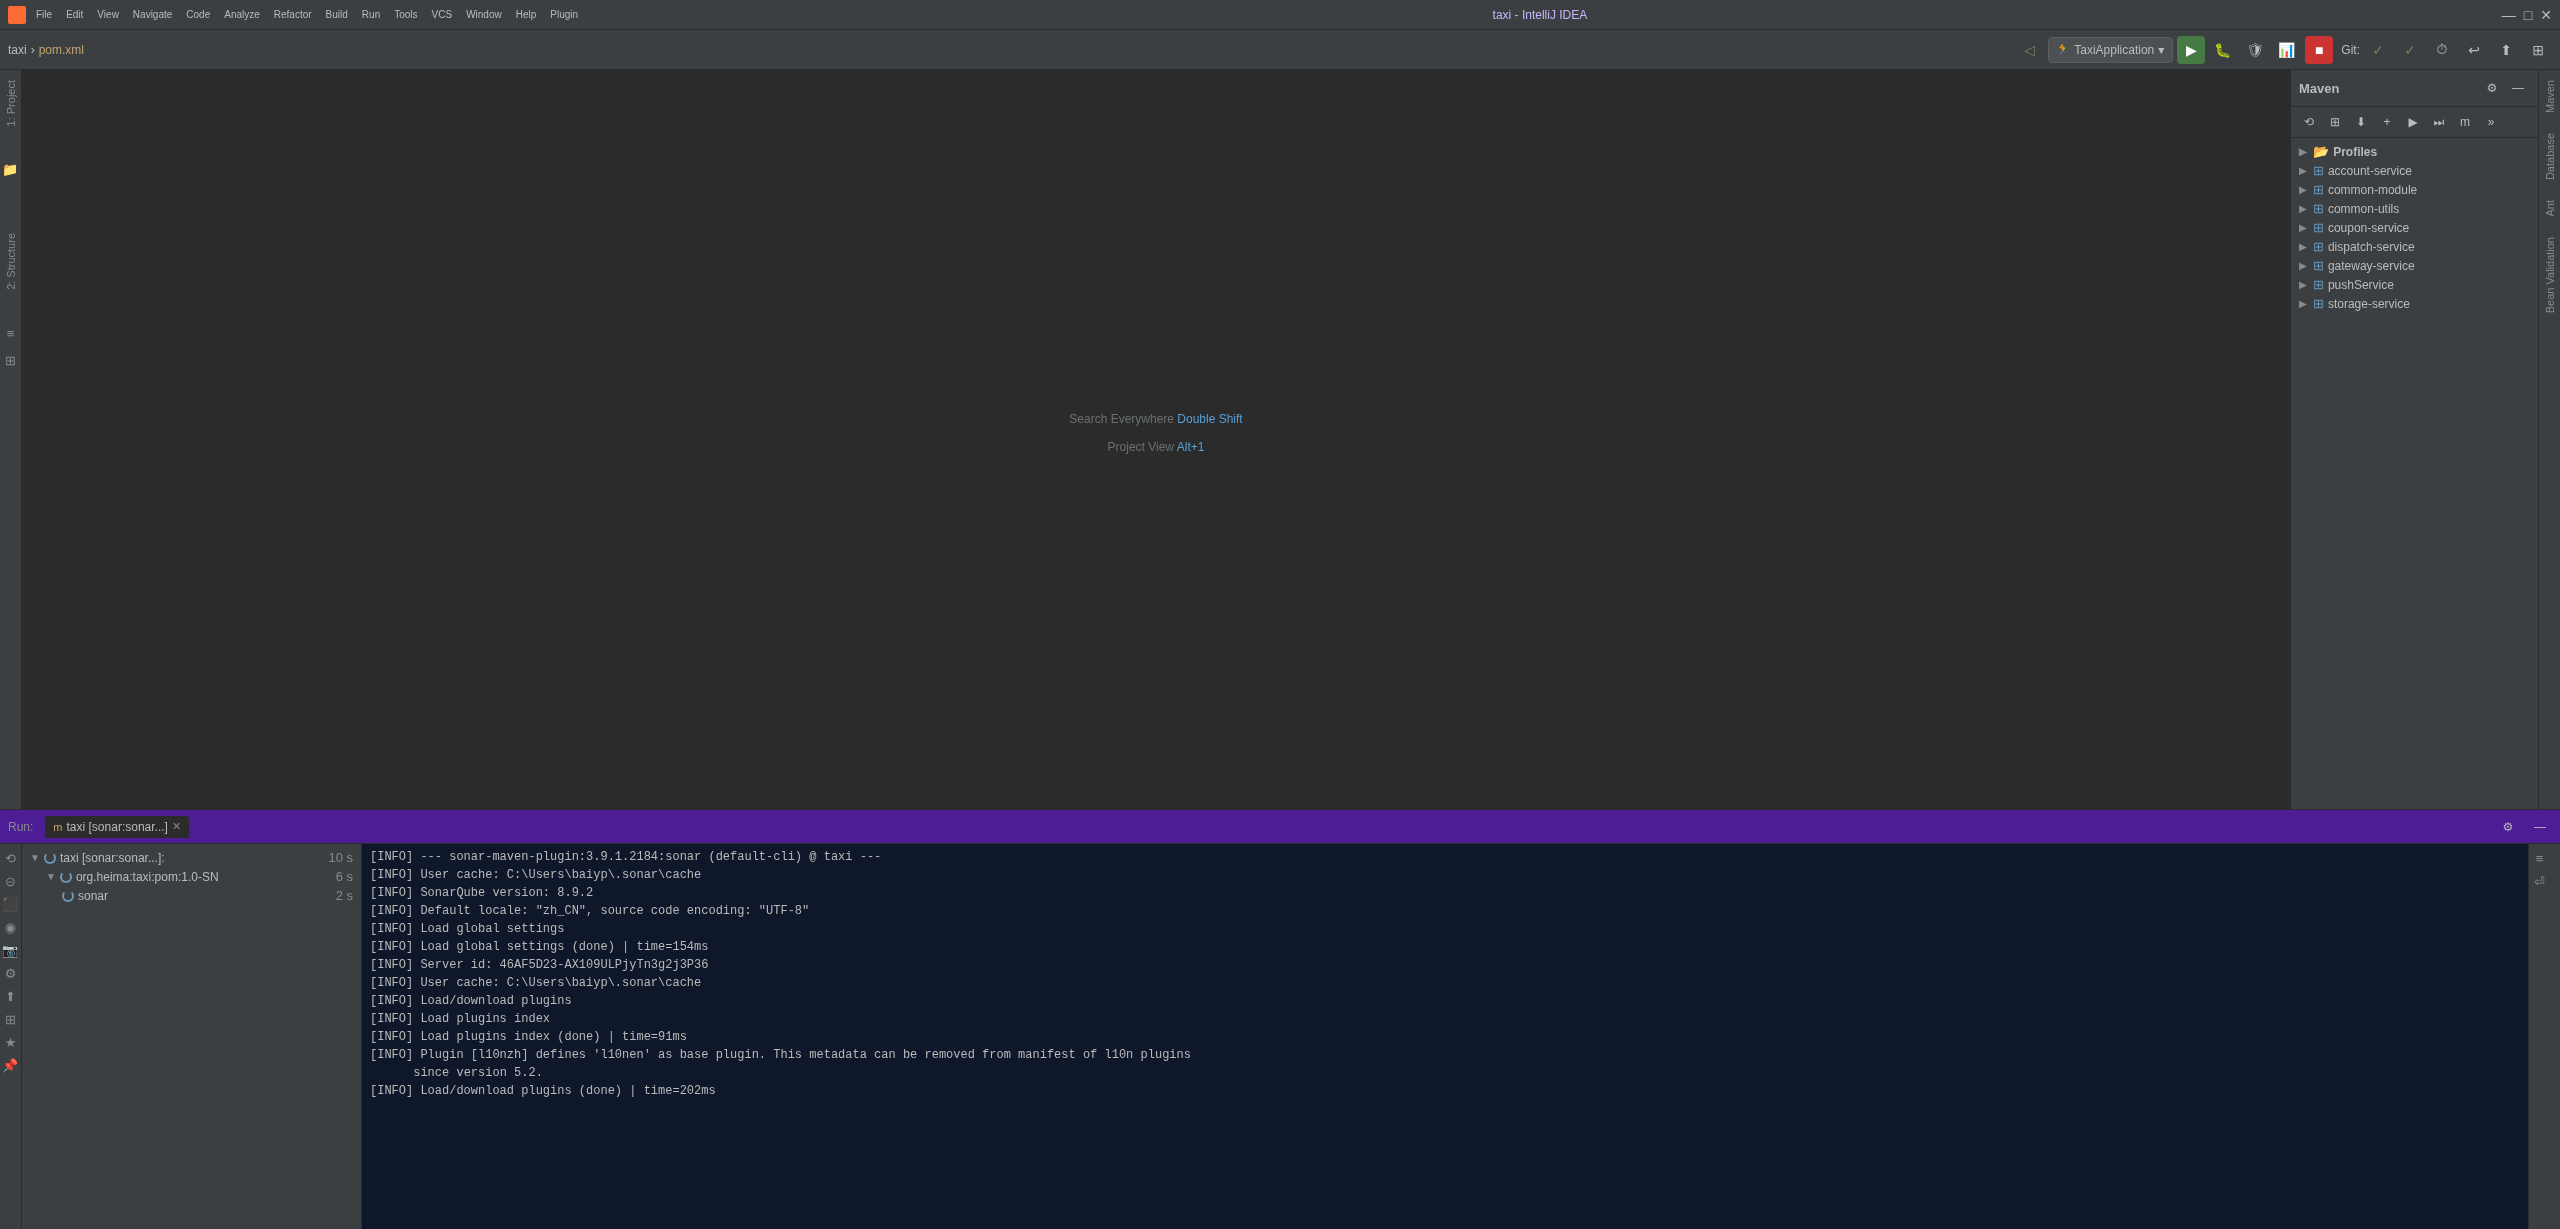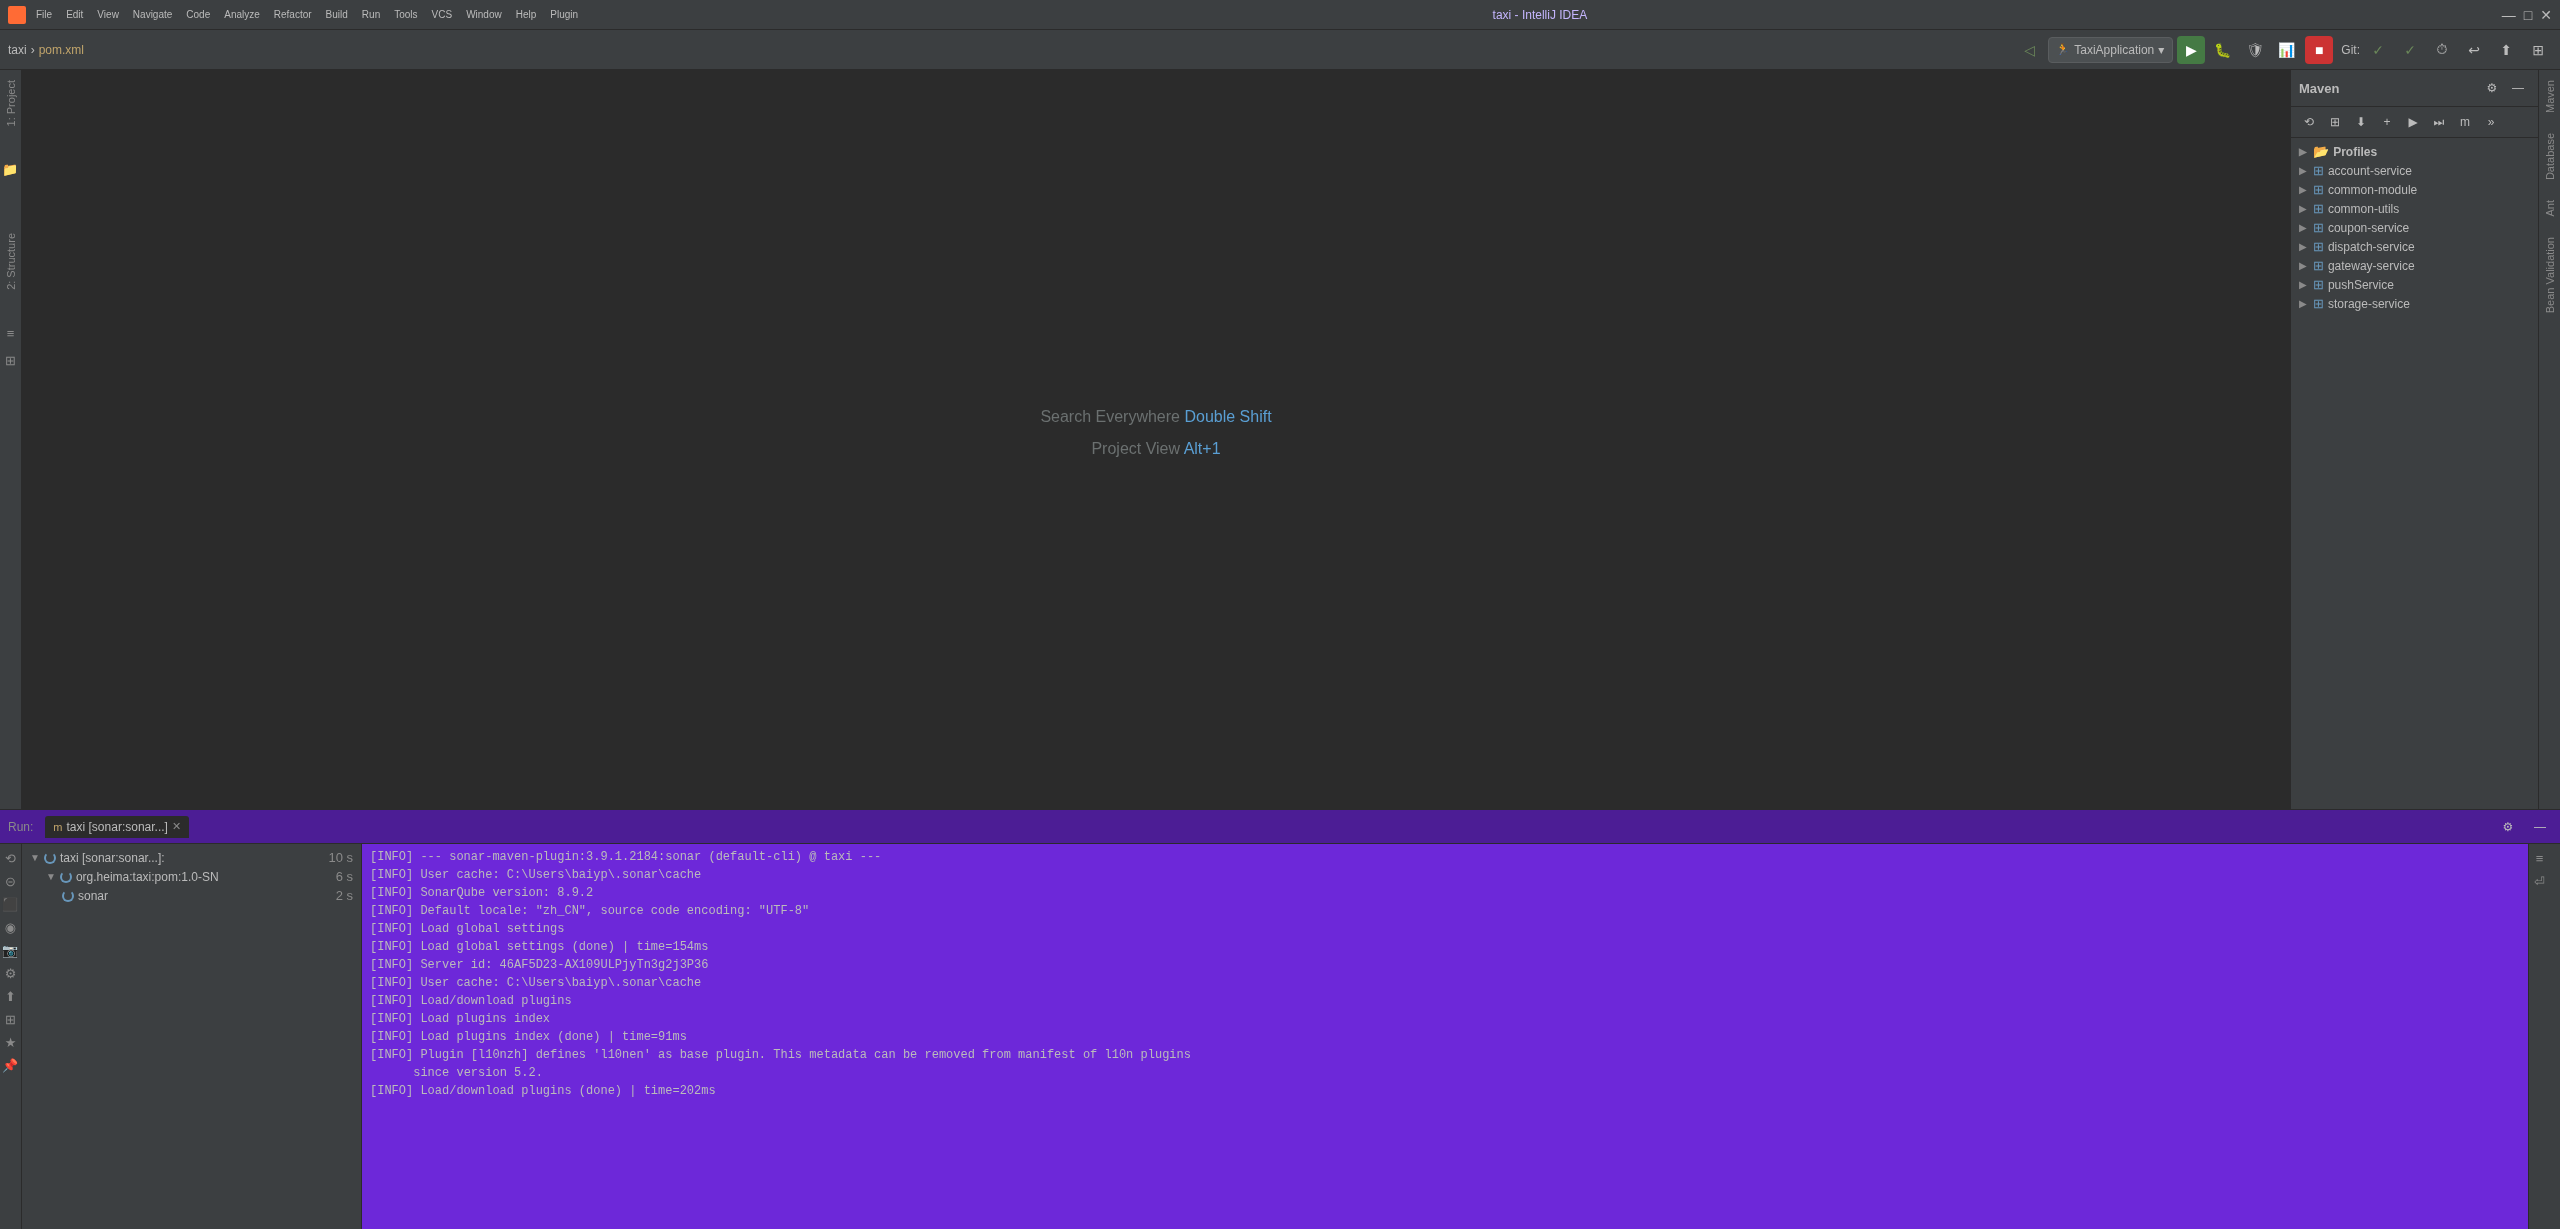--- a/index.html
+++ b/index.html
@@ -102,21 +102,21 @@
       display: flex;
       flex-direction: column;
       align-items: center;
       justify-content: center;
       position: relative;
     }
     .editor-hint {
       text-align: center;
       color: #6b7070;
     }
-    .editor-hint .hint-line { font-size: 16px; margin-bottom: 14px; }
+    .editor-hint .hint-line { font-size: 12px; margin-bottom: 14px; }
 
     
     .right-panel {
       width: 248px;
       background: #3c3f41;
       border-left: 1px solid #2b2b2b;
       display: flex;
       flex-direction: column;
       flex-shrink: 0;
     }
@@ -234,21 +234,21 @@
     .run-indent2 { padding-left: 40px !important; }
 
     
     .log-area {
       flex: 1;
       overflow-y: auto;
       padding: 4px 8px;
       font-family: 'Courier New', Courier, monospace;
       font-size: 12px;
       color: #bbbbbb;
-      background: #6d28d9;
+      background: #0f172a;
       line-height: 1.5;
     }
     .log-line { white-space: pre-wrap; word-break: break-all; }
 
     
     .bottom-left-icons {
       width: 22px;
       background: #3c3f41;
       display: flex;
       flex-direction: column;

